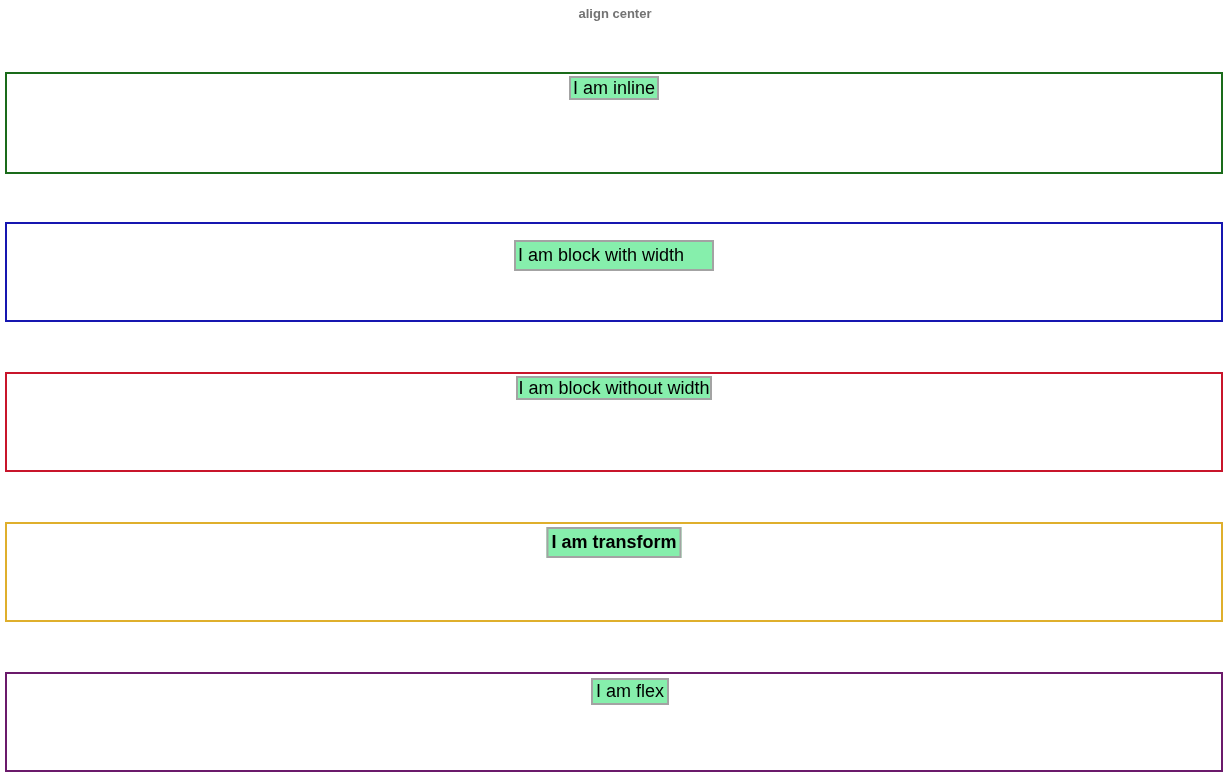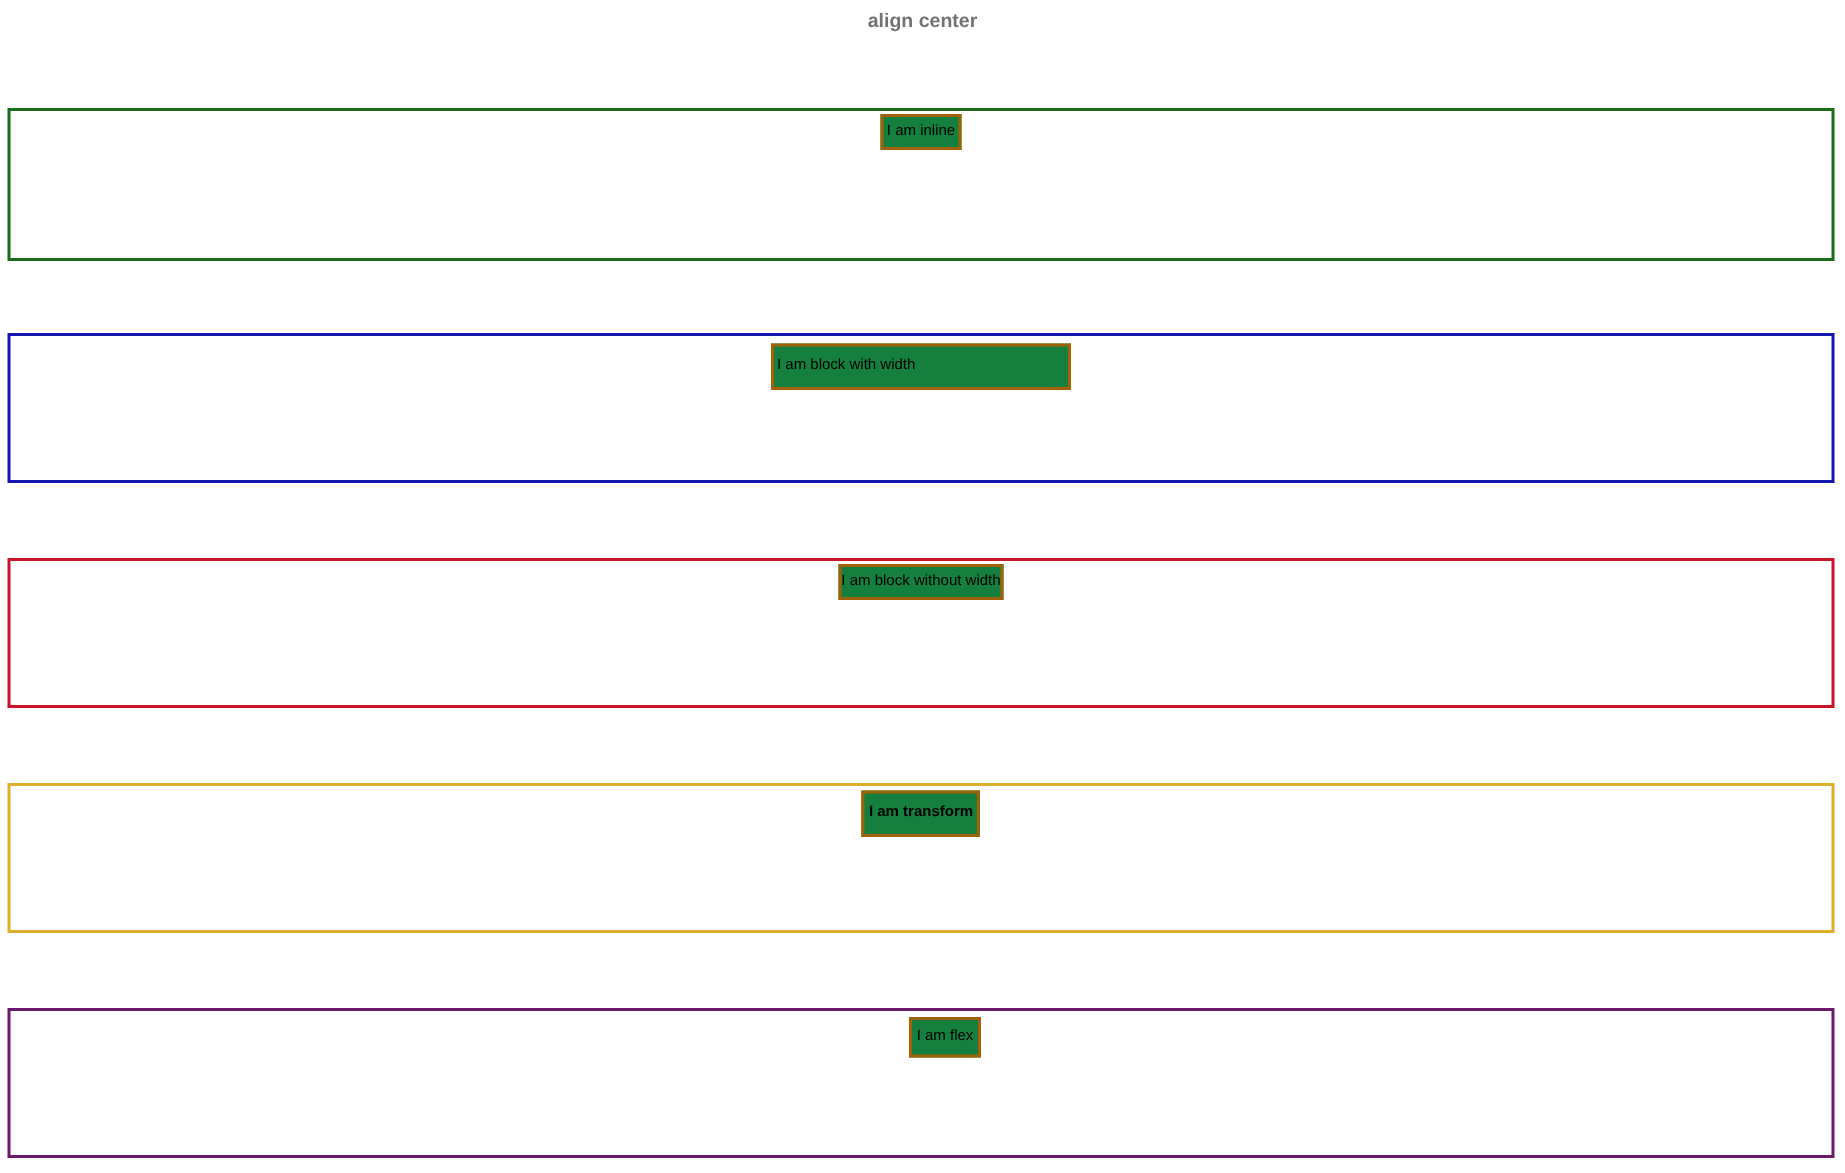--- a/index.html
+++ b/index.html
@@ -43,41 +43,41 @@
   .section-flex      { top: 672px; height: 100px; border: 2px solid #6b1a6b;
                        display: flex; justify-content: center; align-items: flex-start; }
 
   
   .section-inline,
   .section-width,
   .section-nowidth,
   .section-transform { text-align: center; }
 
   .boxed {
-    border: 2px solid #a16207;
-    background: #15803d;
-    font-size: 10px;
+    border: 2px solid #a3a3a3;
+    background: #86efac;
+    font-size: 18px;
     line-height: 18px;
     color: #000000;
     white-space: nowrap;
   }
 
   
   .box-inline {
     display: inline-block;
     padding: 1px 2px;
     margin-top: 2px;
   }
 
   
   .box-width {
     display: block;
     width: 200px;
     box-sizing: border-box;
-    margin: 5px auto 0 auto;
+    margin: 16px auto 0 auto;
     text-align: left;
     padding: 4px 2px 5px 2px;
   }
 
   
   .box-nowidth {
     display: inline-block;
     padding: 1px 0;
     margin-top: 2px;
   }

